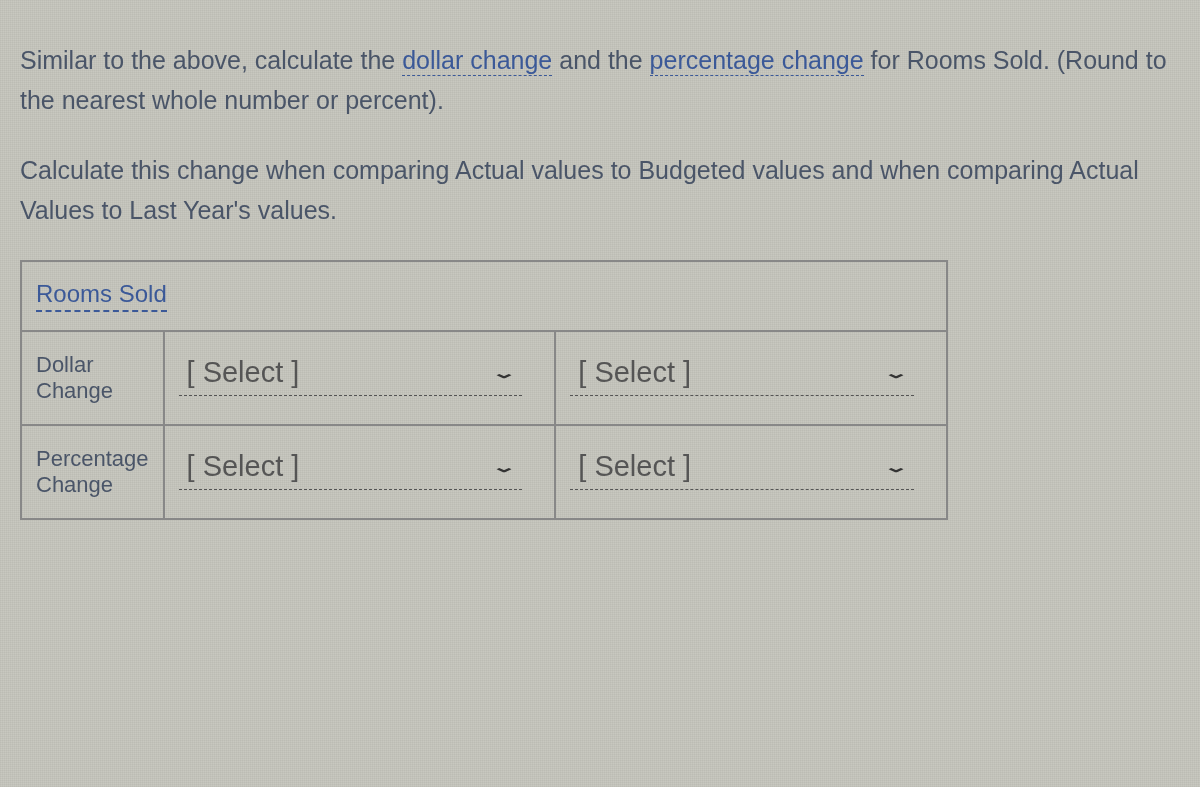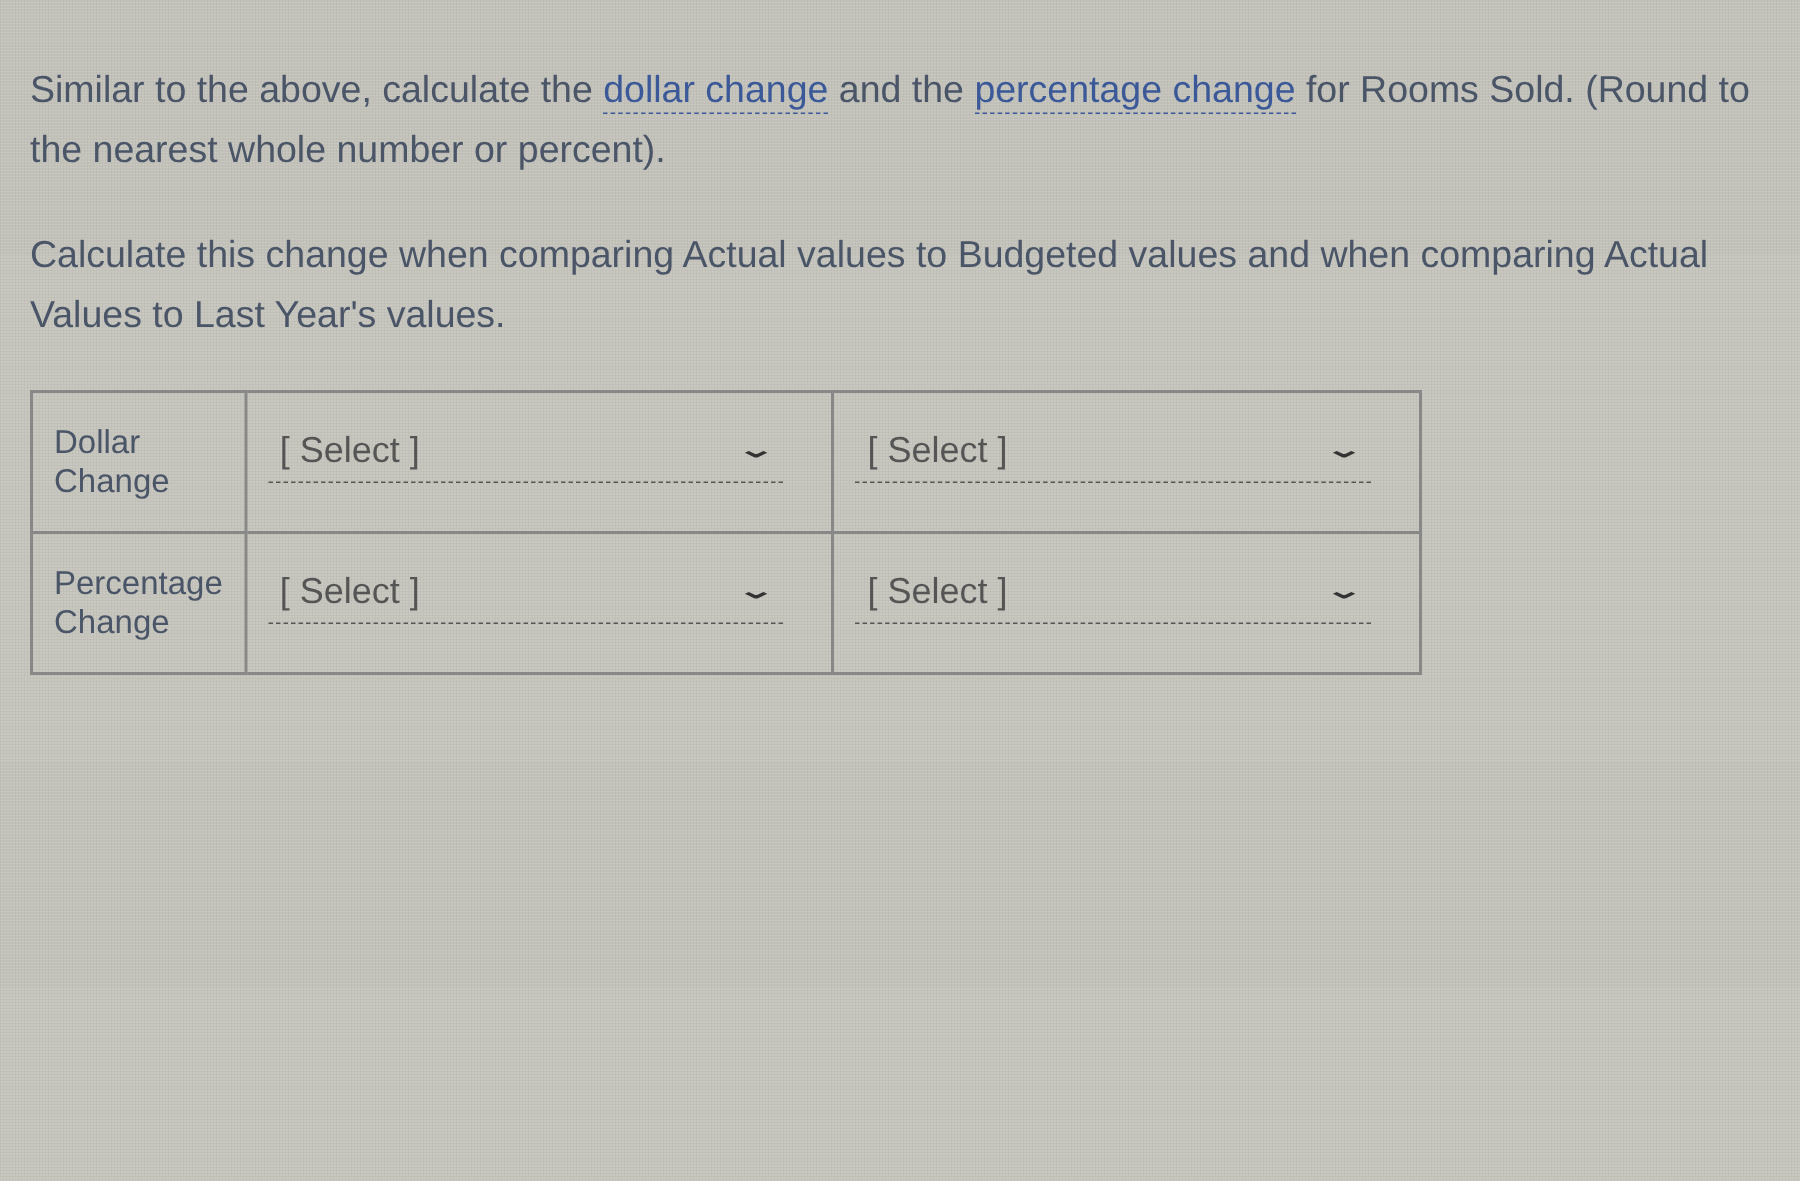--- a/index.html
+++ b/index.html
@@ -76,21 +76,21 @@
       display: flex;
       align-items: center;
       justify-content: space-between;
       border-bottom: 1px dashed #555;
       padding: 4px 8px 6px 8px;
       cursor: pointer;
       width: 95%;
     }
     .select-text {
       color: #555;
-      font-size: 24px;
+      font-size: 29px;
       font-weight: 500;
     }
     .chevron {
       font-size: 24px;
       color: #333;
       font-weight: bold;
       transform: scaleY(0.6) scaleX(1.3);
     }
     .col-empty {
       width: 140px;
@@ -107,20 +107,25 @@
     <span>Similar to the above, calculate the </span><span class="link">dollar change</span><span> and the </span><span class="link">percentage change</span><span> for Rooms Sold. (Round to the nearest whole number or percent).</span>
   </p>
 </div>
 
 <div class="instruction-block">
   <p class="instruction-text">Calculate this change when comparing Actual values to Budgeted values and when comparing Actual Values to Last Year's values.</p>
 </div>
 
 <table>
   <tbody>
+      <tr>
+    <td class="title-cell" colspan="3">
+      <span class="title-text">Rooms Sold</span>
+    </td>
+  </tr>
   <tr>
     <td class="label-cell">Dollar Change</td>
     <td class="select-cell">
       <div class="select-box">
         <span class="select-text">[ Select ]</span>
         <span class="chevron">⌄</span>
       </div>
     </td>
     <td class="select-cell">
       <div class="select-box">

